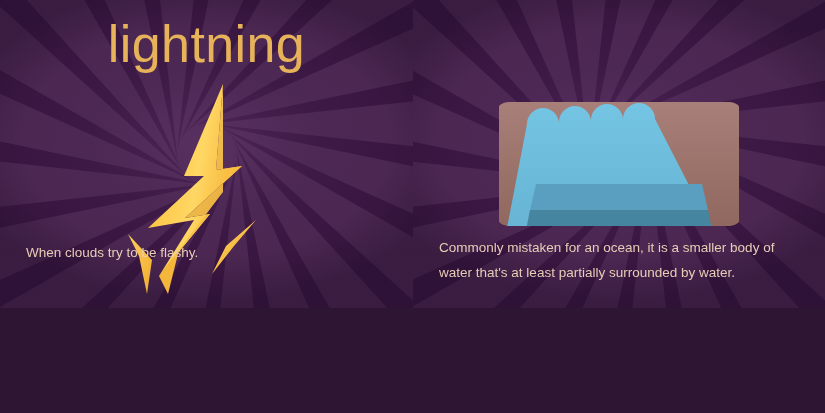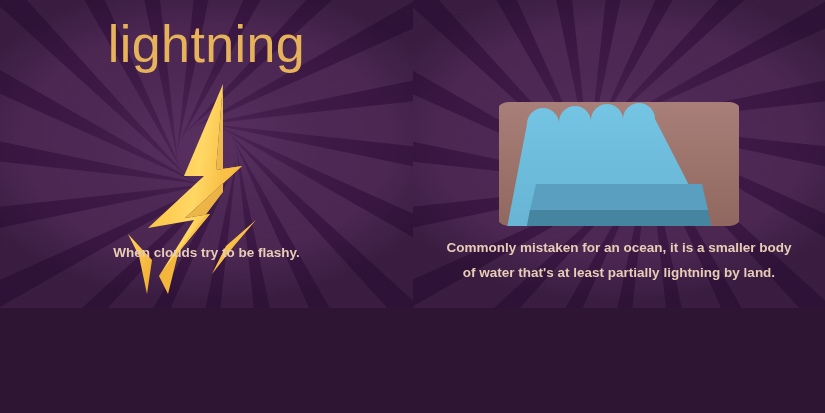--- a/index.html
+++ b/index.html
@@ -90,24 +90,23 @@
     z-index: 5;
     white-space: nowrap;
   }
 
   
   .caption {
     position: absolute;
     left: 26px;
     right: 26px;
     bottom: 22px;
-    text-align: center;
     font-size: 13.5px;
     line-height: 1.85;
-    font-weight: 700;
+    font-weight: 400;
     color: #e8cdb6;
     z-index: 5;
   }
   .caption-left { bottom: 42px; }
 
   
   .art {
     position: absolute;
     left: 0;
     right: 0;
@@ -244,16 +243,16 @@
                    L212 148
                    L8 148 Z" fill="url(#waterTopGrad)"></path>
 
           <path d="M37 104 L203 104 L209 130 L31 130 Z" fill="#5a9fc0"></path>
 
           <path d="M31 130 L209 130 L213 150 L27 150 Z" fill="#46859f"></path>
         </g>
       </svg>
     </div>
 
-    <div class="caption">Commonly mistaken for an ocean, it is a smaller body of water that's at least partially lightning by land.</div>
+    <div class="caption">Commonly mistaken for an ocean, it is a smaller body of water that's at least partially surrounded by water.</div>
   </section>
 
 </div>
 
 </body></html>

